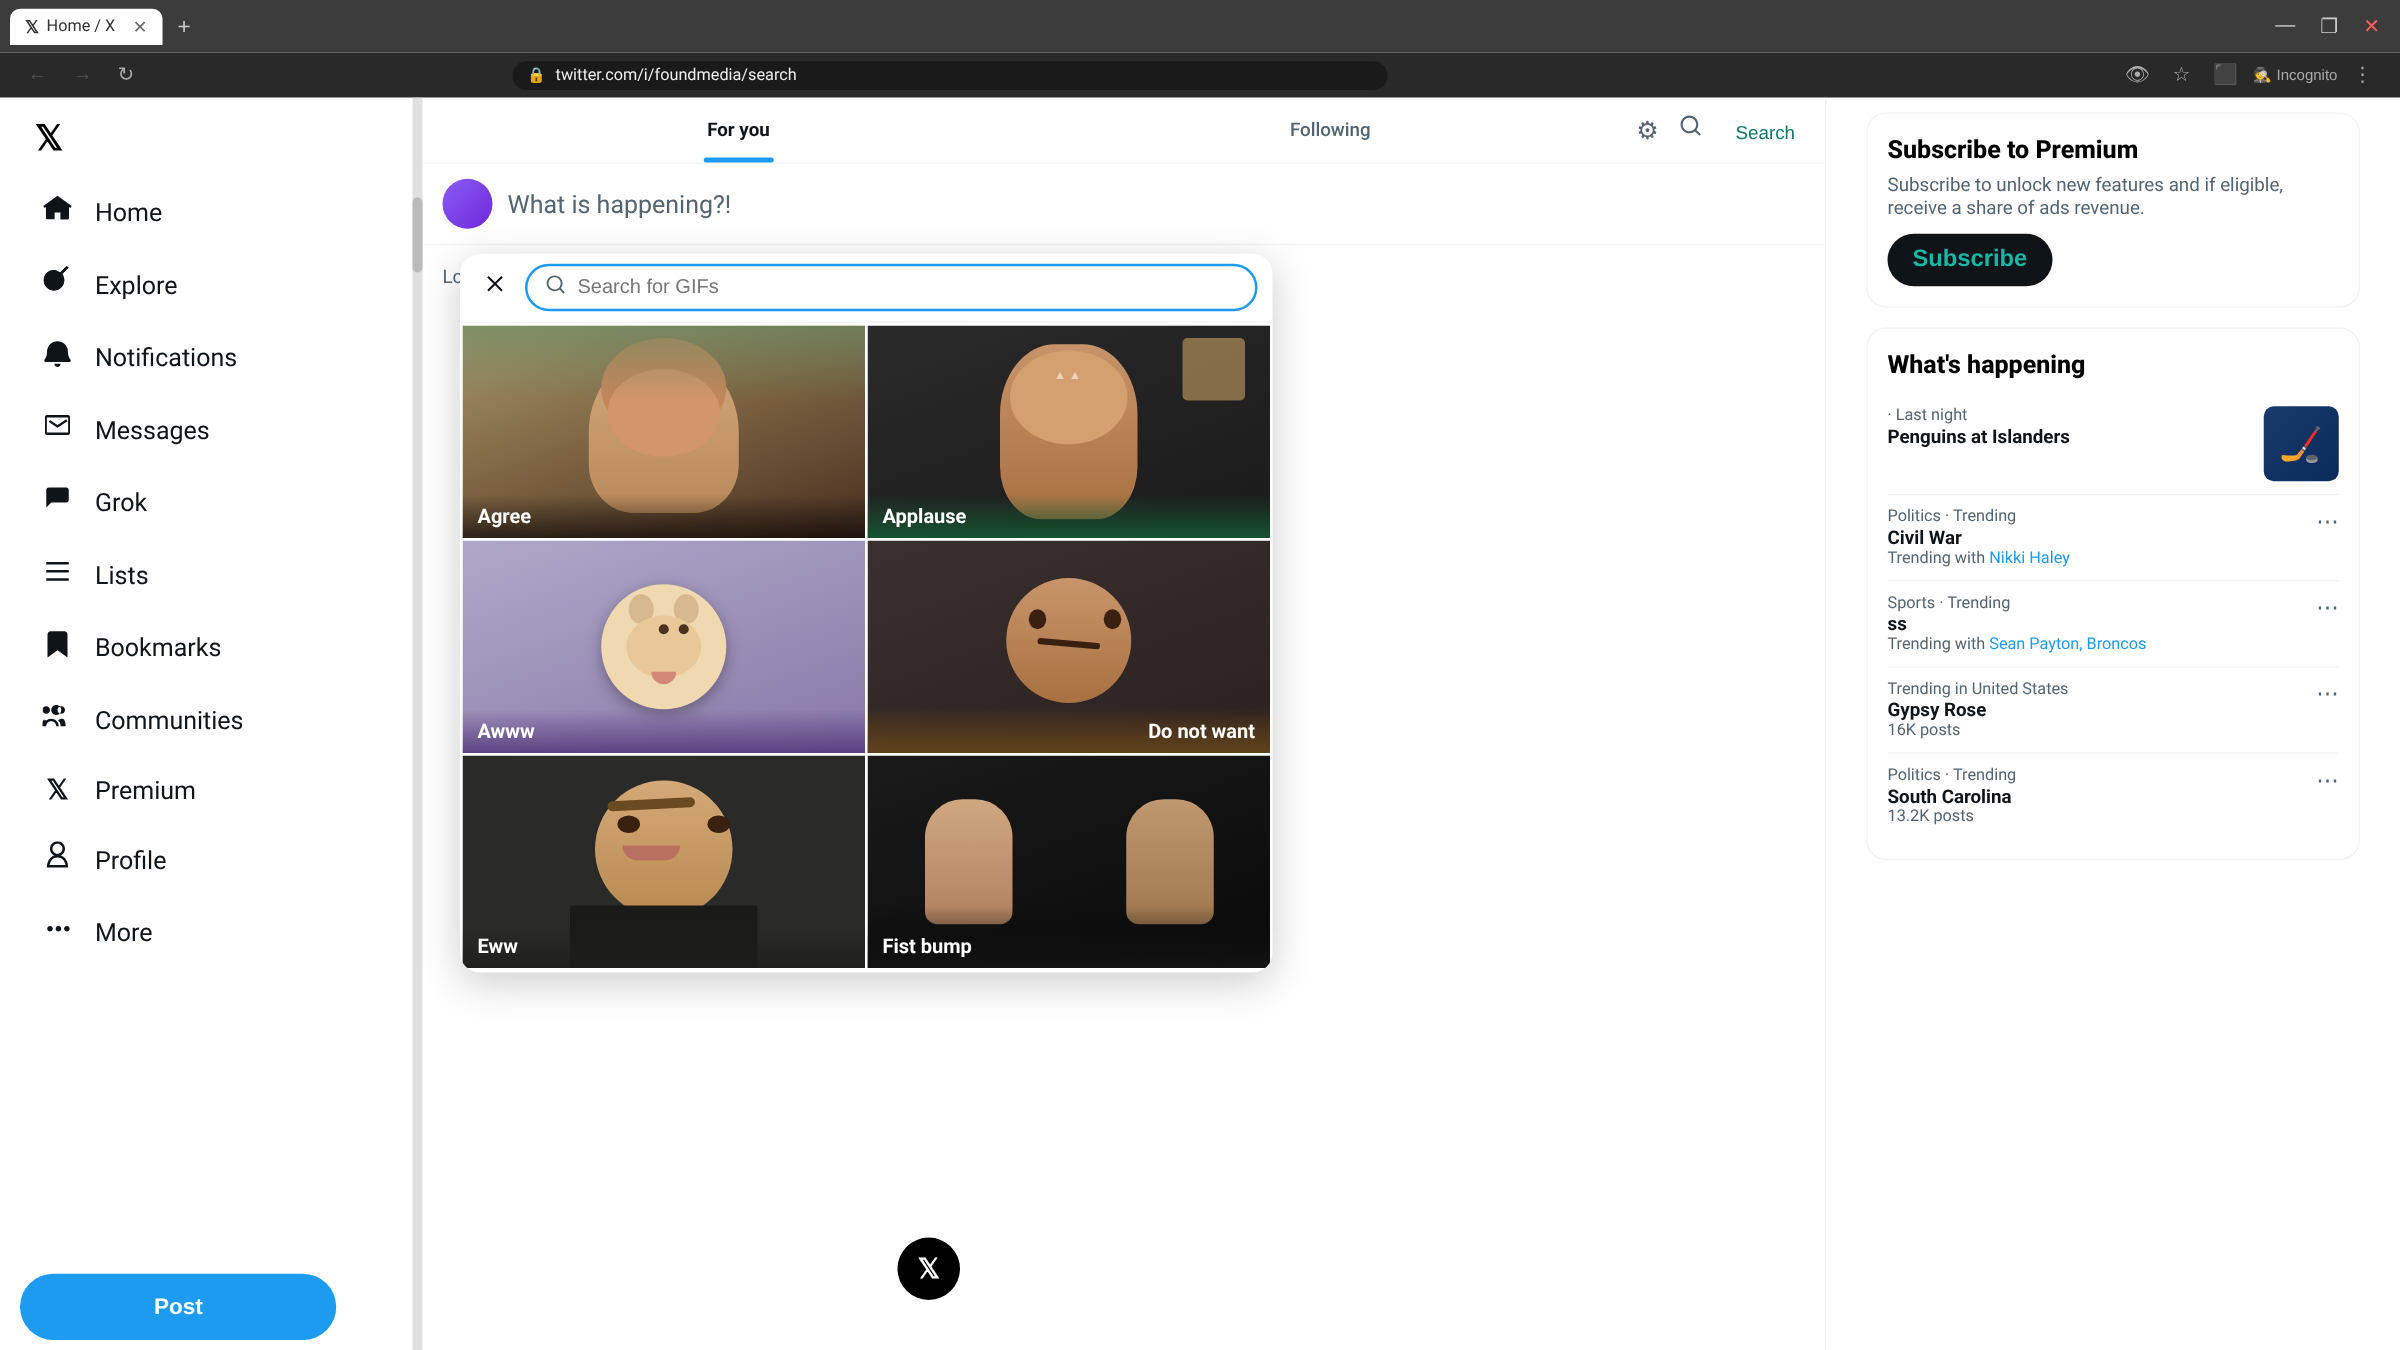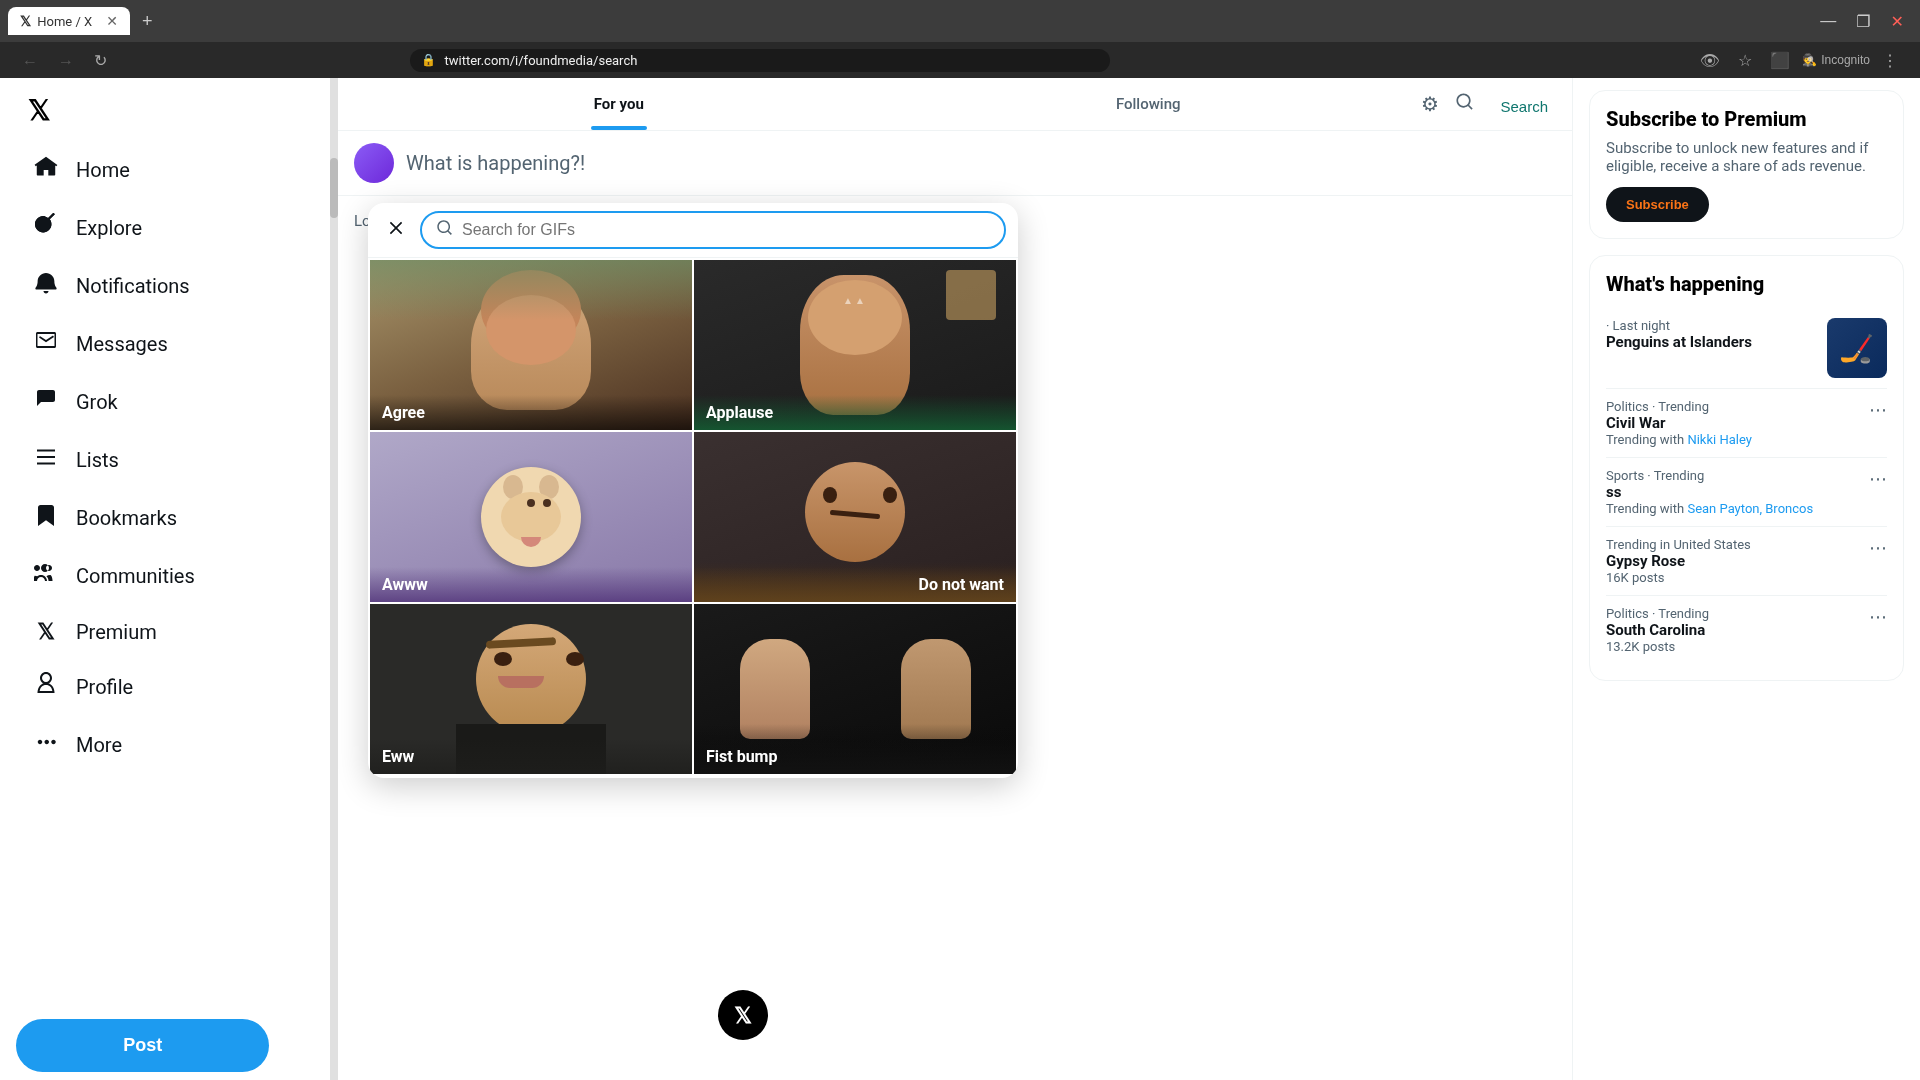--- a/index.html
+++ b/index.html
@@ -49,25 +49,25 @@
     .search-icon-btn { background: none; border: none; cursor: pointer; font-size: 20px; color: #536471; padding: 8px; margin-left: auto; }
 
     
     .feed-area { flex: 1; overflow-y: auto; position: relative; }
 
     
     .compose-area { display: flex; padding: 12px 16px; border-bottom: 1px solid #eff3f4; }
     .avatar { width: 40px; height: 40px; border-radius: 50%; background: #8b5cf6; flex-shrink: 0; }
 
     
-    .right-sidebar { width: 348px; padding: 12px 16px; border-left: 1px solid #eff3f4; flex-shrink: 0; overflow-y: auto; }
+    .right-sidebar { width: 460px; padding: 12px 32px; border-left: 1px solid #eff3f4; flex-shrink: 0; overflow-y: auto; }
     .premium-box { border: 1px solid #eff3f4; border-radius: 16px; padding: 16px; margin-bottom: 16px; }
     .premium-title { font-size: 20px; font-weight: 800; margin-bottom: 8px; }
     .premium-desc { font-size: 15px; color: #536471; margin-bottom: 12px; }
-    .subscribe-btn { background: #0f1419; color: #f97316; border: none; border-radius: 9999px; padding: 10px 20px; font-size: 13px; font-weight: 700; cursor: pointer; }
+    .subscribe-btn { background: #0f1419; color: #14b8a6; border: none; border-radius: 9999px; padding: 10px 20px; font-size: 19px; font-weight: 700; cursor: pointer; }
     .happening-box { border: 1px solid #eff3f4; border-radius: 16px; padding: 16px; }
     .happening-title { font-size: 20px; font-weight: 800; margin-bottom: 12px; }
     .trend-item { padding: 10px 0; border-bottom: 1px solid #eff3f4; display: flex; justify-content: space-between; align-items: flex-start; gap: 23px; }
     .trend-item:last-child { border-bottom: none; }
     .trend-meta { font-size: 13px; color: #536471; }
     .trend-name { font-size: 15px; font-weight: 700; color: #0f1419; }
     .trend-posts { font-size: 13px; color: #536471; }
     .trend-more { color: #536471; font-size: 18px; cursor: pointer; background: none; border: none; }
     .trend-image { width: 60px; height: 60px; border-radius: 8px; background: #ccc; overflow: hidden; }
 

